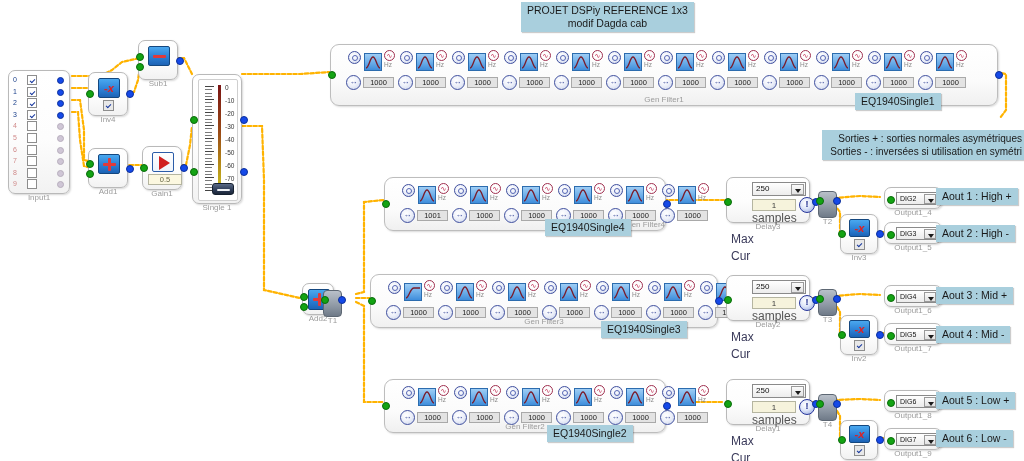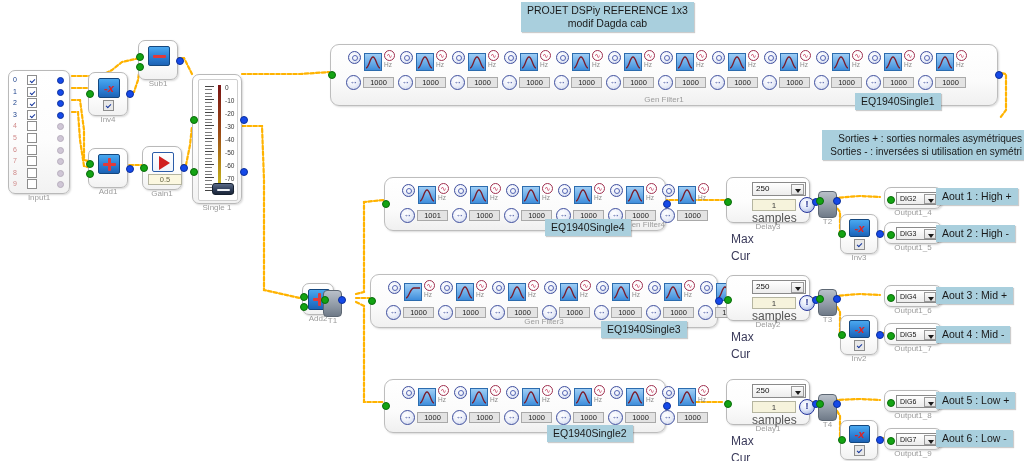--- a/index.html
+++ b/index.html
@@ -855,20 +855,21 @@
             </svg>
           </span>
           <span class="qsym">∿</span>
           <span class="hz">Hz</span>
           <span class="knob width"></span>
           <span class="freqval">1000</span>
         </div>
       </div>
     <span class="pin in" style="left:-3px;top:22px"></span>
     <span class="pin out" style="left:278px;top:22px"></span>
+    <div class="banklbl" style="left:0;right:0;text-align:center;top:42px">Gen Filter2</div>
   </div>
   <div class="tag" style="left:547px;top:425px">EQ1940Single2</div>
 
   <div class="node delay" style="left:726px;top:177px">
     <span class="dlabel" style="left:4px;top:6px">Max</span>
     <span class="dsel"><span>250</span><span class="arw"></span></span>
     <span class="dlabel" style="left:4px;top:23px">Cur</span>
     <span class="dcur">1</span>
     <span class="dunits">samples</span>
     <span class="dknob">!</span>

